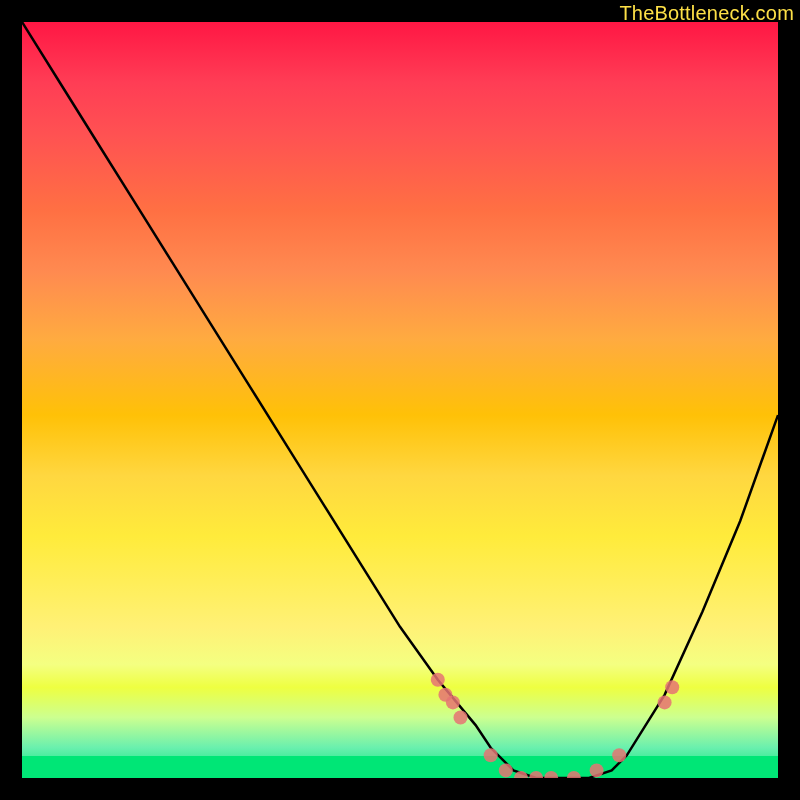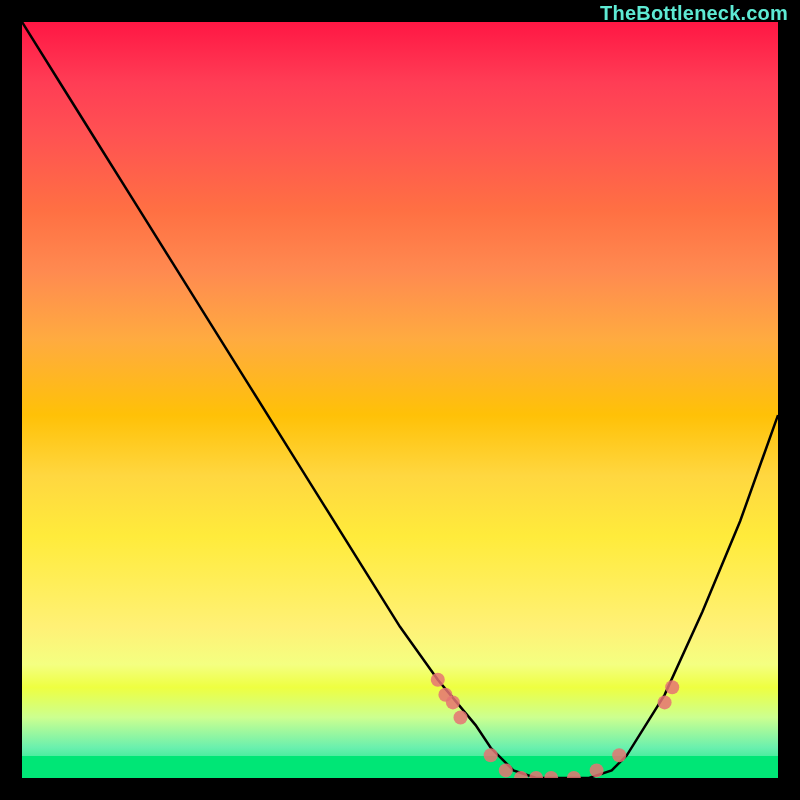--- a/index.html
+++ b/index.html
@@ -31,24 +31,24 @@
       #fff176 80%,
       #f4ff81 85%,
       #eeff41 88%,
       #ccff90 92%,
       #69f0ae 96%,
       #00e676 100%);
   }
   .watermark {
     position: absolute;
     top: 2px;
-    right: 12px;
-    color: #5eead4;
+    right: 6px;
+    color: #fde047;
     font-size: 20px;
-    font-weight: 700;
+    font-weight: 400;
     letter-spacing: 0.2px;
     z-index: 10;
   }
   svg.curve {
     position: absolute;
     left: 0;
     top: 0;
     width: 100%;
     height: 100%;
     z-index: 2;

